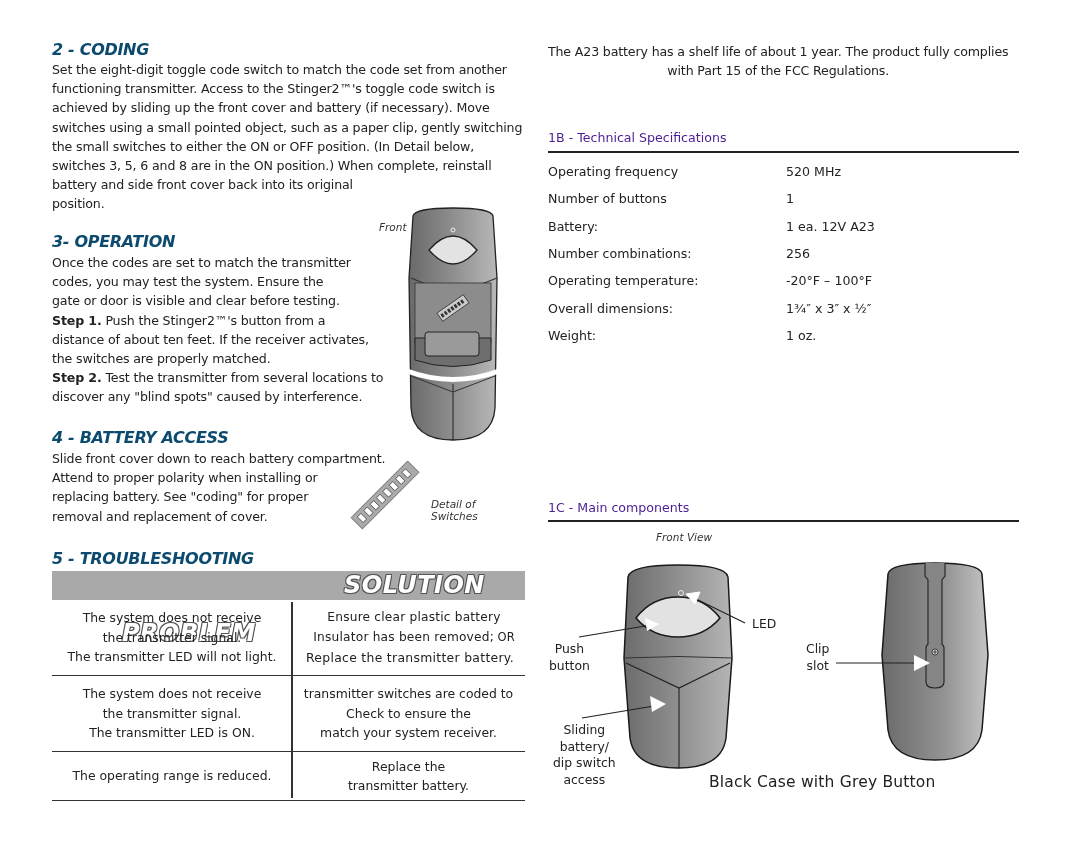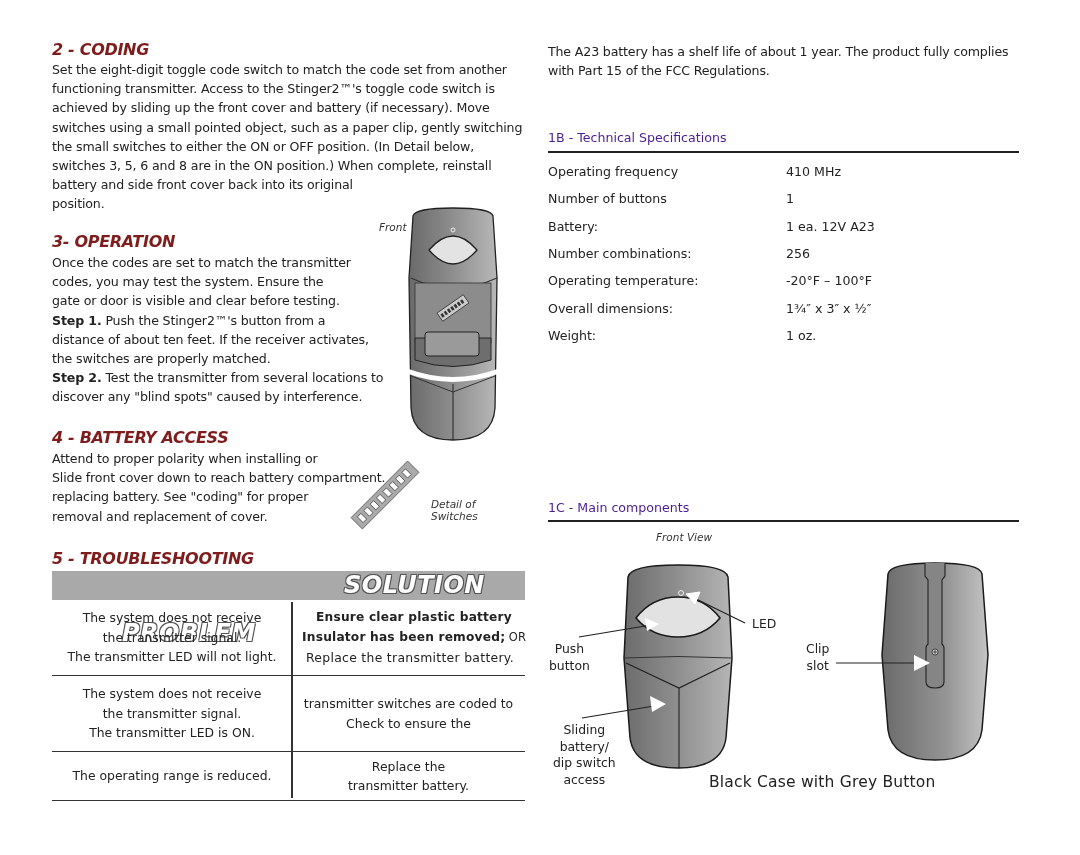--- a/index.html
+++ b/index.html
@@ -1,34 +1,34 @@
 <!DOCTYPE html>
 <html><head>
 <meta charset="utf-8">
 <style>
   * { box-sizing: border-box; margin: 0; padding: 0; }
   html, body { width: 1080px; height: 855px; background: #fff; overflow: hidden; }
   body { position: relative; font-family: "DejaVu Sans", sans-serif; color: #1d1d1d; }
 
-  .h { position: absolute; font-weight: bold; font-style: italic; font-size: 16px; letter-spacing: -0.3px; color: #7f1d1d; }
+  .h { position: absolute; font-weight: bold; font-style: italic; font-size: 16px; letter-spacing: -0.3px; color: #0c4a6e; }
   .p { position: absolute; font-size: 12.6px; line-height: 19.2px; color: #222; letter-spacing: -0.15px; }
   .p b { font-weight: bold; }
   .line { display: block; white-space: nowrap; }
 
   
   .ts-head { position: absolute; left: 52px; top: 571px; width: 473px; height: 29px; background: #a9a9a9; }
   .ts-head span { position: absolute; top: 0px; font-size: 24px; font-weight: bold; font-style: italic; color: #fff; letter-spacing: 0.5px;
     text-shadow: -1px -1px 0 #555, 1px -1px 0 #555, -1px 1px 0 #555, 1px 1px 0 #555; }
   .ts-row { position: absolute; left: 52px; width: 473px; border-bottom: 1.5px solid #333; }
   .ts-cell { position: absolute; top: 0; bottom: 0; text-align: center; display: flex; flex-direction: column; justify-content: center;
     font-size: 12.4px; line-height: 19.5px; color: #222; }
   .ts-cell.left { left: 0; width: 240px; }
   .ts-cell.right { left: 240px; width: 233px; }
   .ts-vdiv { position: absolute; left: 291px; width: 1.5px; background: #333; }
-  .sol-bold { font-weight: bold; letter-spacing: 0.2px; font-size: 12.2px; padding-left: 8px; }
+  .sol-bold { font-weight: normal; letter-spacing: 0.2px; font-size: 12.2px; padding-left: 8px; }
 
   
   .spec-title { position: absolute; left: 548px; font-size: 12.6px; color: #4c1d95; }
   .rule { position: absolute; left: 548px; width: 471px; height: 1.5px; background: #222; }
   .spec-row { position: absolute; left: 548px; font-size: 12.6px; color: #222; height: 20px; }
   .spec-row .k { position: absolute; left: 0; white-space: nowrap; }
   .spec-row .v { position: absolute; left: 238px; white-space: nowrap; }
 
   .caption-it { position: absolute; font-style: italic; font-size: 10.5px; color: #333; }
   .lbl { position: absolute; font-size: 12.4px; line-height: 16.5px; color: #222; text-align: center; }
@@ -57,22 +57,22 @@
   <span class="line">gate or door is visible and clear before testing.</span>
   <span class="line"><b>Step 1.</b><span> Push the Stinger2™'s button from a</span></span>
   <span class="line">distance of about ten feet. If the receiver activates,</span>
   <span class="line">the switches are properly matched.</span>
   <span class="line"><b>Step 2.</b><span> Test the transmitter from several locations to</span></span>
   <span class="line">discover any "blind spots" caused by interference.</span>
 </div>
 
 <div class="h" style="left:52px;top:428px;">4 -  BATTERY ACCESS</div>
 <div class="p" style="left:52px;top:449px;">
+  <span class="line">Slide front cover down to reach battery compartment.</span>
   <span class="line">Attend to proper polarity when installing or</span>
-  <span class="line">Slide front cover down to reach battery compartment.</span>
   <span class="line">replacing battery. See "coding" for proper</span>
   <span class="line">removal and replacement of cover.</span>
 </div>
 
 <div class="caption-it" style="left:379px;top:221px;">Front</div>
 <svg style="left:405px;top:208px;" width="96" height="240" viewBox="0 0 96 240">
   <defs>
     <linearGradient id="gA" x1="0" x2="1" y1="0" y2="0">
       <stop offset="0" stop-color="#6a6a6a"></stop>
         <stop offset="0.45" stop-color="#8a8a8a"></stop>
@@ -143,44 +143,45 @@
 </div>
 <div class="ts-row" style="top:676px;height:76px;">
   <div class="ts-cell left">
     <span>The system does not receive</span>
     <span>the transmitter signal.</span>
     <span>The transmitter LED is ON.</span>
   </div>
   <div class="ts-cell right">
     <span>transmitter switches are coded to</span>
     <span>Check to ensure the</span>
+    <span>match your system receiver.</span>
   </div>
 </div>
 <div class="ts-row" style="top:752px;height:49px;">
   <div class="ts-cell left">
     <span>The operating range is reduced.</span>
   </div>
   <div class="ts-cell right">
     <span>Replace the</span>
     <span>transmitter battery.</span>
   </div>
 </div>
 <div class="ts-vdiv" style="top:602px;height:196px;"></div>
 
-<div class="p" style="left:548px;top:42px;">
+<div class="p" style="left:548px;top:42px;text-align:center;">
   <span class="line">The A23 battery has a shelf life of about 1 year. The product fully complies</span>
   <span class="line">with Part 15 of the FCC Regulations.</span>
 </div>
 
 <div class="spec-title" style="top:130px;">1B - Technical Specifications</div>
 <div class="rule" style="top:151px;"></div>
 
 <div class="spec-row" style="top:164px;">
     <span class="k">Operating frequency</span>
-    <span class="v">410 MHz</span>
+    <span class="v">520 MHz</span>
   </div>
 <div class="spec-row" style="top:191px;">
     <span class="k">Number of buttons</span>
     <span class="v">1</span>
   </div>
 <div class="spec-row" style="top:219px;">
     <span class="k">Battery:</span>
     <span class="v">1 ea. 12V A23</span>
   </div>
 <div class="spec-row" style="top:246px;">

